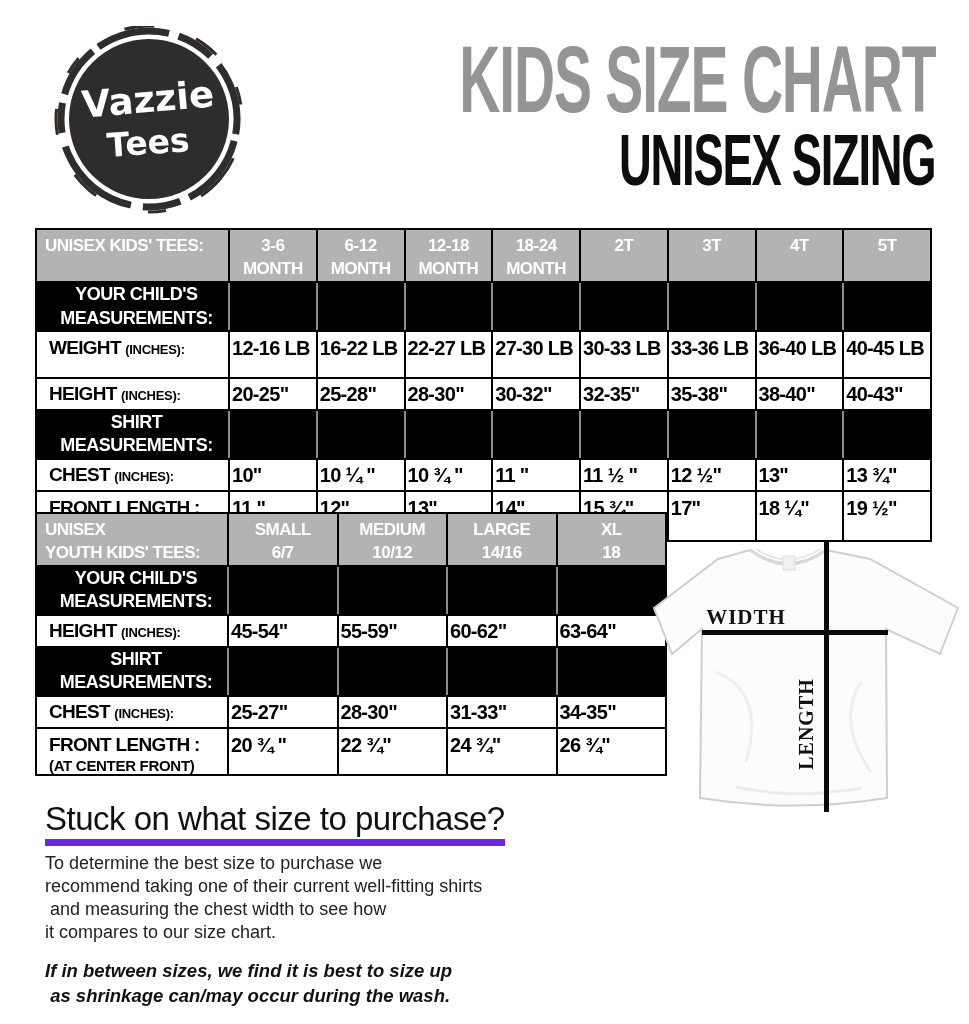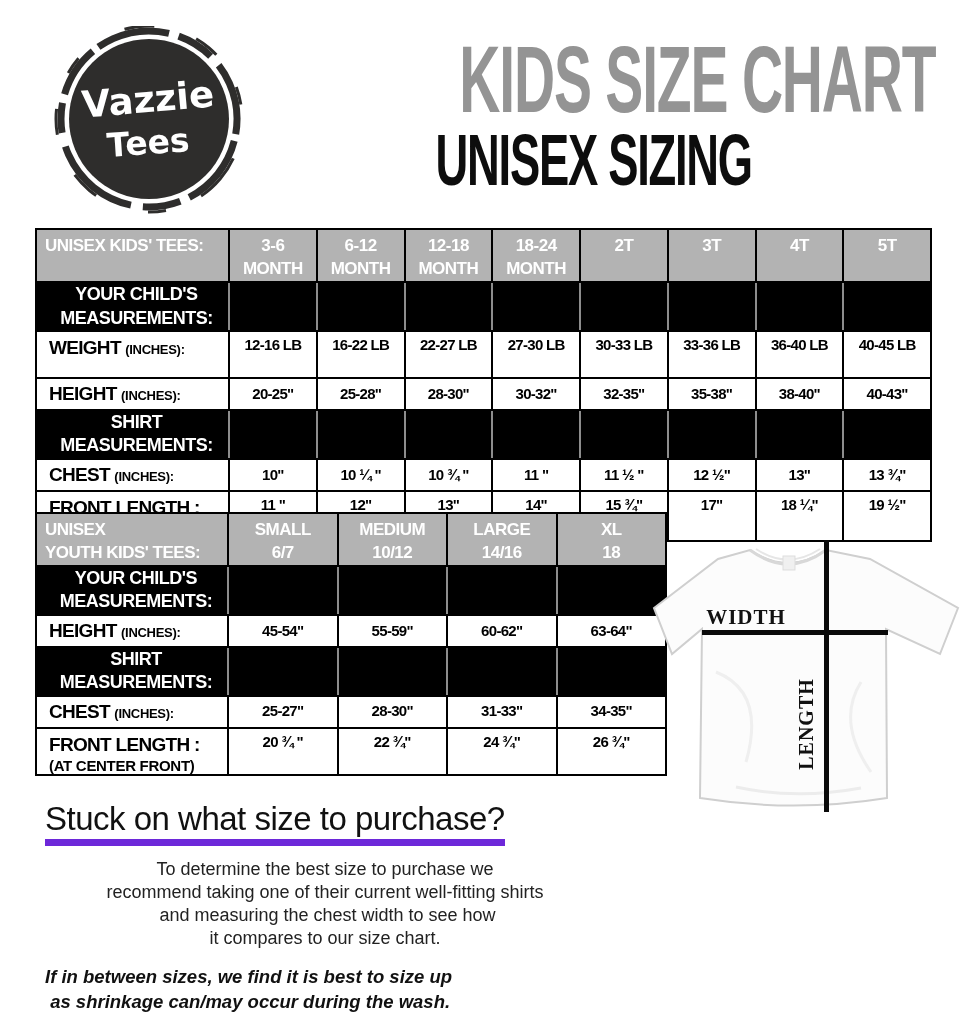--- a/index.html
+++ b/index.html
@@ -10,21 +10,21 @@
     height: 1024px;
     background: #ffffff;
     font-family: "Liberation Sans", sans-serif;
     overflow: hidden;
   }
 
   
   .logo { position: absolute; left: 50px; top: 26px; width: 200px; height: 190px; }
 
   
-  .titles { position: absolute; right: 34px; top: 40px; text-align: left; }
+  .titles { position: absolute; right: 34px; top: 40px; text-align: right; }
   .title {
     color: #949494;
     font-size: 95px;
     font-weight: 700;
     letter-spacing: -2px;
     line-height: 0.84;
     transform: scaleX(0.60);
     transform-origin: 100% 50%;
     white-space: nowrap;
   }
@@ -83,22 +83,22 @@
     letter-spacing: -0.5px;
     padding-left: 8px;
     line-height: 1.3;
     vertical-align: middle;
   }
 
   td.lab { padding-left: 12px; vertical-align: middle; line-height: 1.15; }
   .labmain { font-size: 19px; font-weight: 700; letter-spacing: -0.7px; color: #000; }
   .labsub  { font-size: 13px; font-weight: 600; letter-spacing: -0.3px; color: #000; }
   td.val {
-    text-align: center;
-    font-size: 15px;
+    text-align: left;
+    font-size: 20px;
     font-weight: 700;
     letter-spacing: -0.7px;
     color: #000;
     vertical-align: middle;
     line-height: 1.1;
     padding: 1px 2px;
   }
   tr.tall td { vertical-align: top; padding-top: 5px; }
   tr.fl .labsub { display: block; font-size: 15px; margin-top: 1px; }
 
@@ -113,21 +113,21 @@
   .footer { position: absolute; left: 45px; top: 800px; width: 560px; color: #1a1a1a; }
   .f-heading {
     display: inline-block;
     font-size: 33px;
     font-weight: 400;
     letter-spacing: -0.5px;
     border-bottom: 7px solid #6d28d9;
     padding-bottom: 1px;
     color: #111;
   }
-  .f-body { margin-top: 12px; font-size: 18px; line-height: 23px; color: #222; text-align: center; }
+  .f-body { margin-top: 6px; font-size: 18px; line-height: 23px; color: #222; }
   .f-body div { white-space: pre-wrap; }
   .f-note { margin-top: 14px; font-size: 18.5px; font-weight: 700; font-style: italic; line-height: 25px; color: #111; }
   .f-note div { white-space: pre-wrap; }
 </style>
 </head>
 <body>
 
 <div class="page">
 
   <div class="logo">

